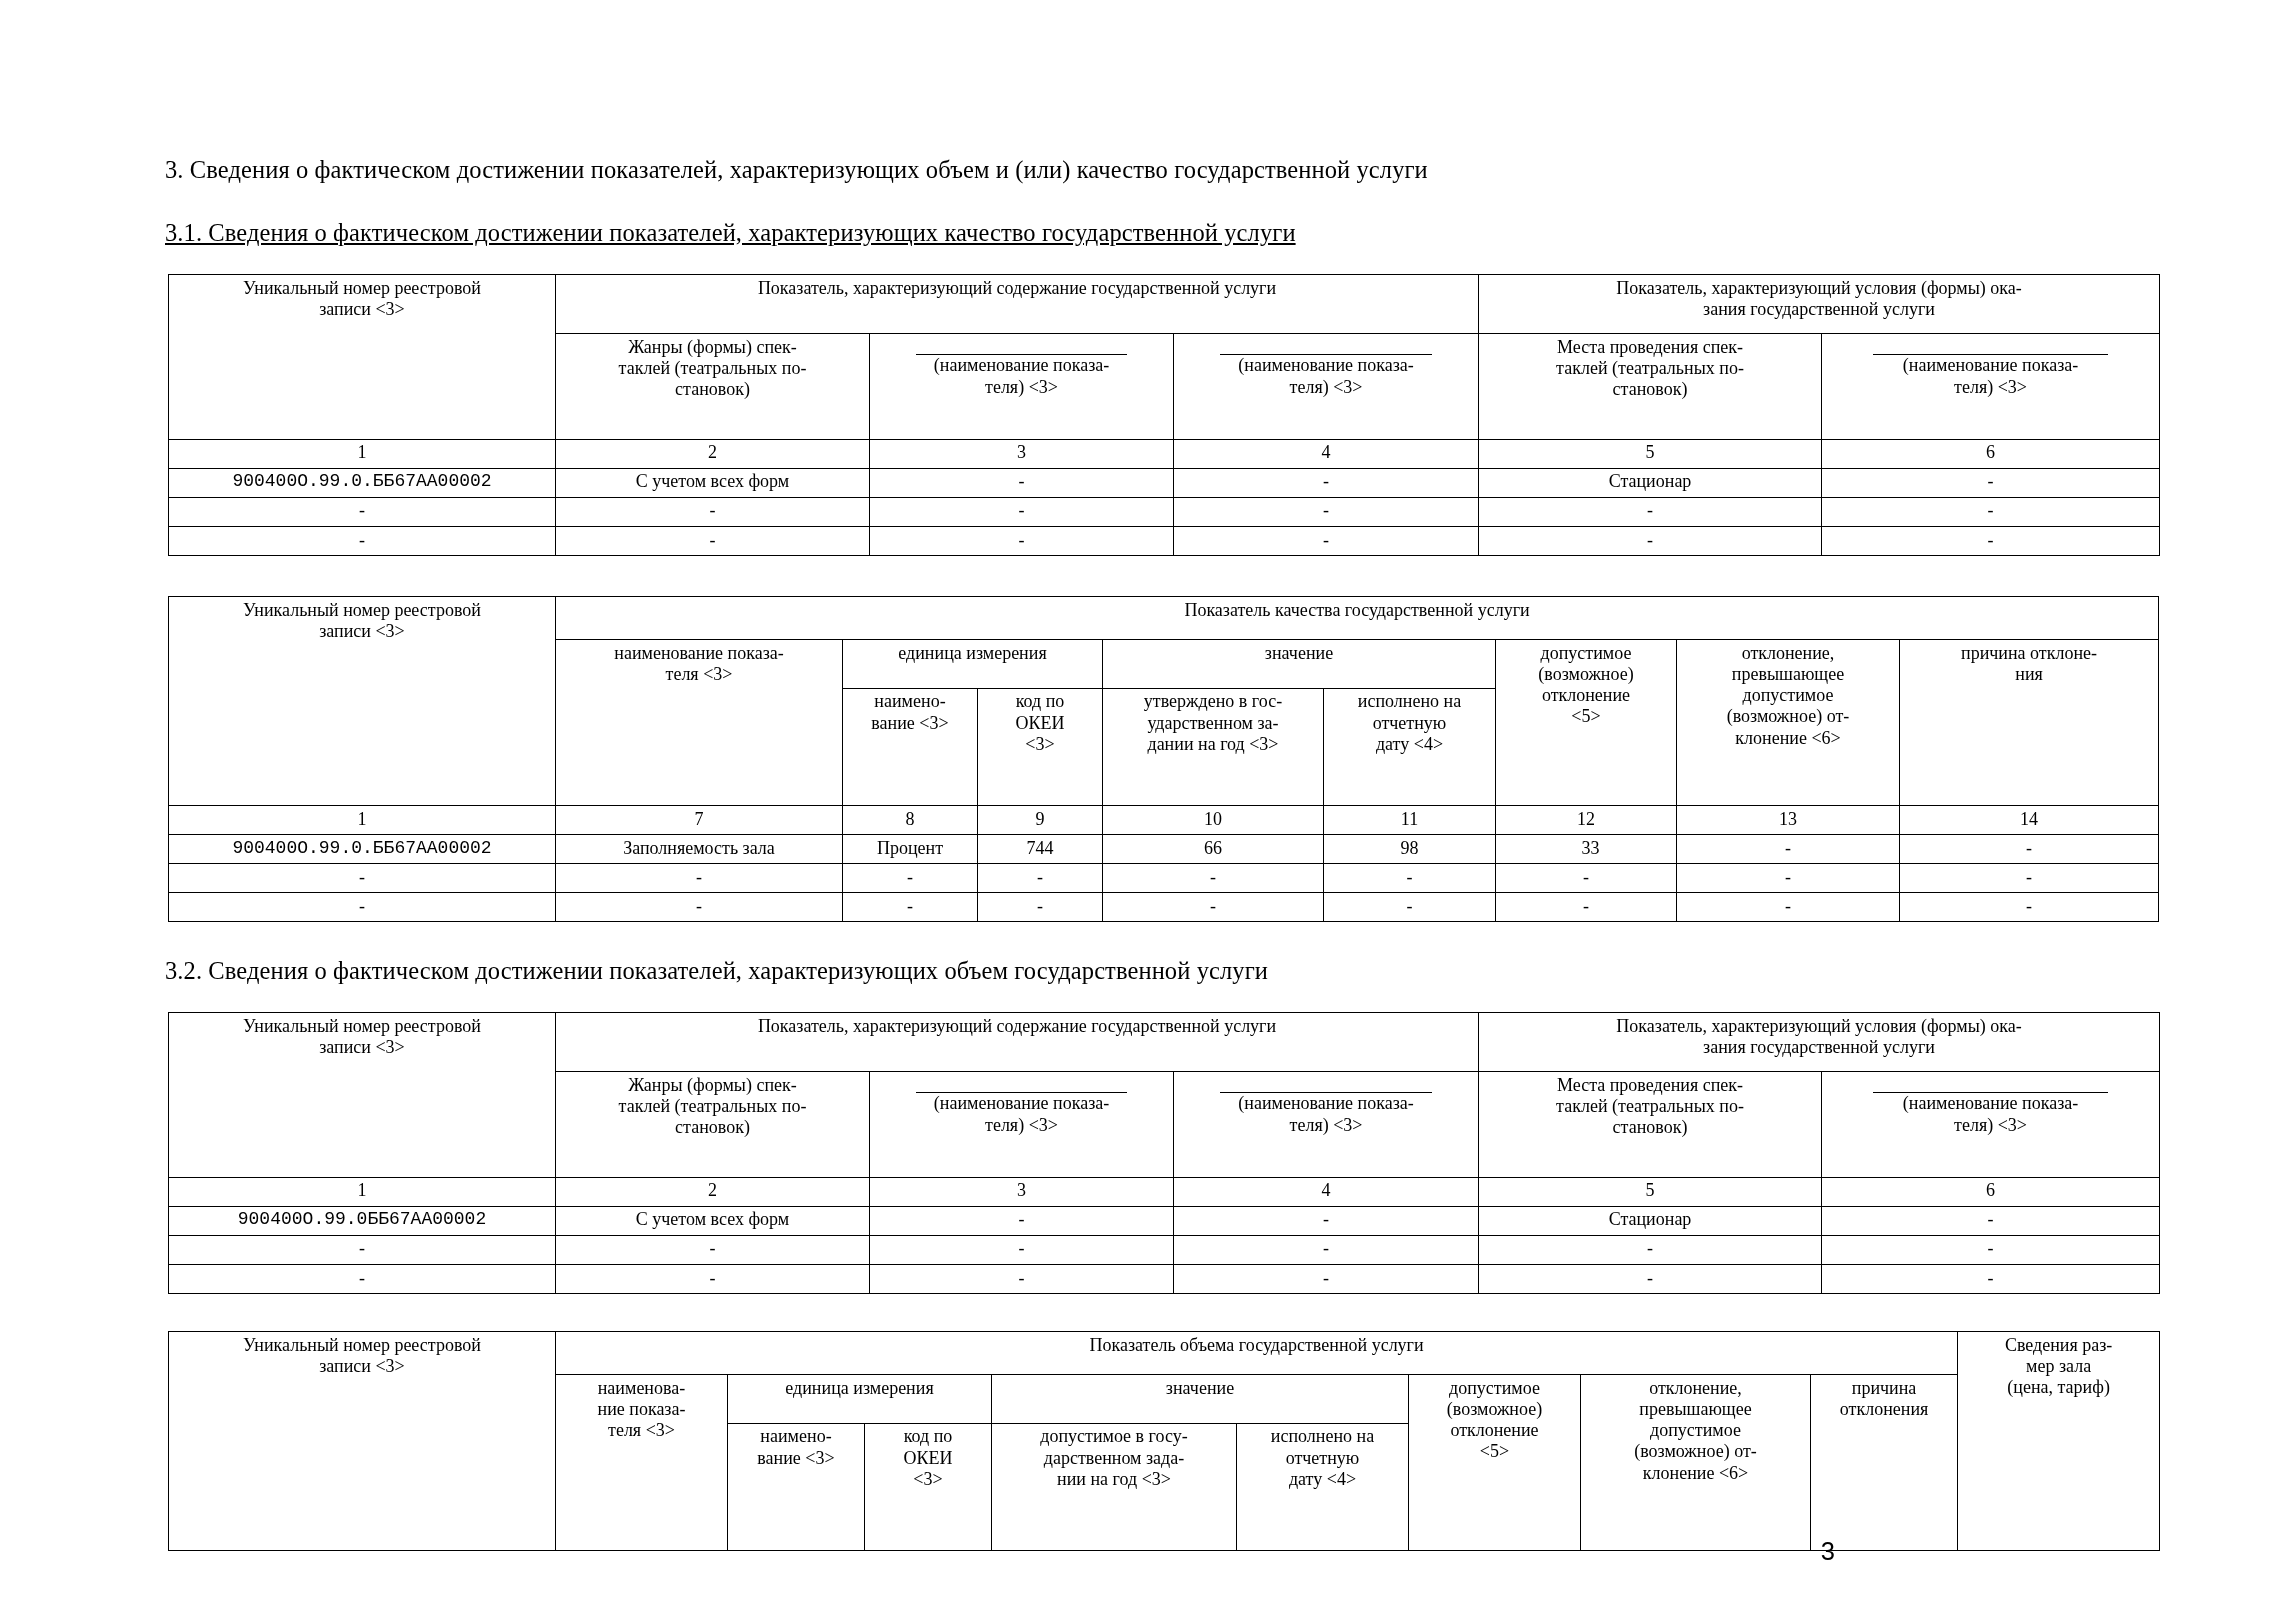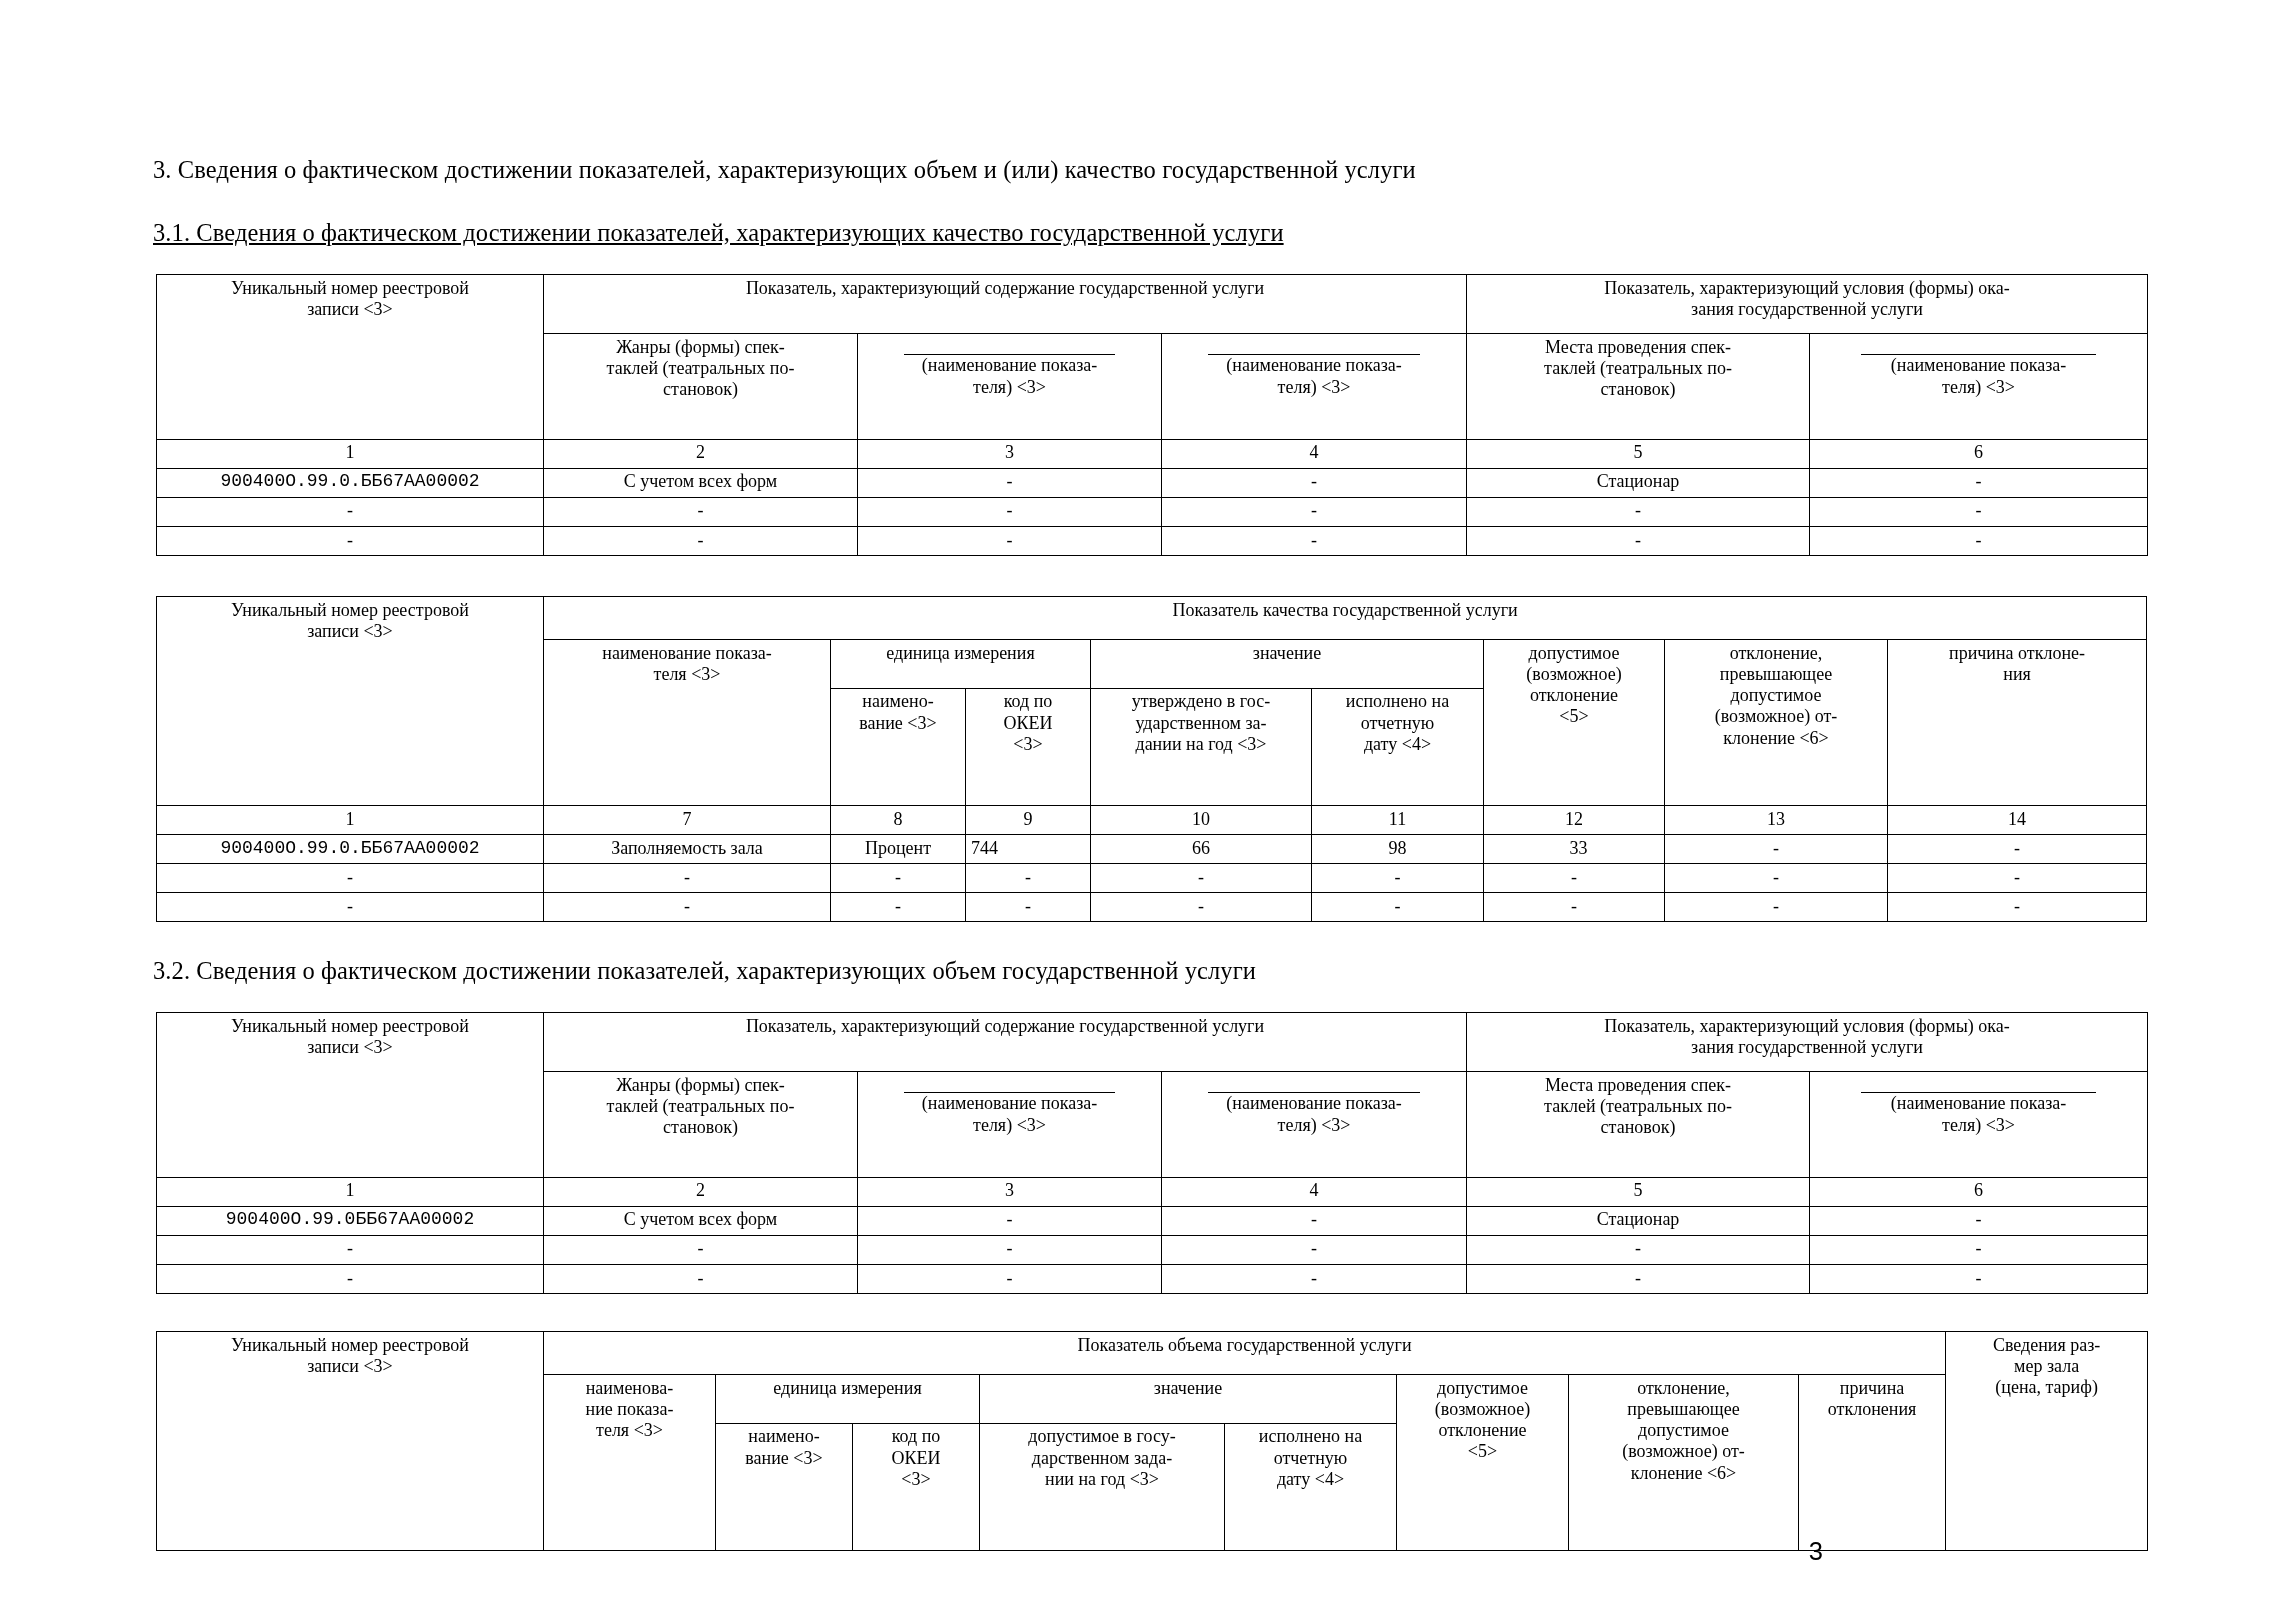--- a/index.html
+++ b/index.html
@@ -10,21 +10,21 @@
   body {
     width: 2293px;
     height: 1621px;
     position: relative;
     font-family: "Liberation Serif", "DejaVu Serif", serif;
     color: #000000;
     overflow: hidden;
   }
   .page {
     position: absolute;
-    left: 4px; top: 0;
+    left: 16px; top: 0;
     width: 1890px;
     height: 1621px;
     padding: 0;
   }
   .heading {
     position: absolute;
     font-size: 24.5px;
     line-height: 1.2;
     white-space: nowrap;
     letter-spacing: 0.1px;
@@ -240,21 +240,21 @@
         <td>10</td>
         <td>11</td>
         <td>12</td>
         <td>13</td>
         <td>14</td>
       </tr>
       <tr class="datarow">
         <td class="regnum">900400О.99.0.ББ67АА00002</td>
         <td>Заполняемость зала</td>
         <td>Процент</td>
-        <td style="text-align:left">744</td>
+        <td style="text-align:center">744</td>
         <td>66</td>
         <td>98</td>
         <td style="text-align:center;padding-left:13.7px">33</td>
         <td>-</td>
         <td>-</td>
       </tr>
       <tr class="datarow">
         <td>-</td>
         <td>-</td>
         <td>-</td>

